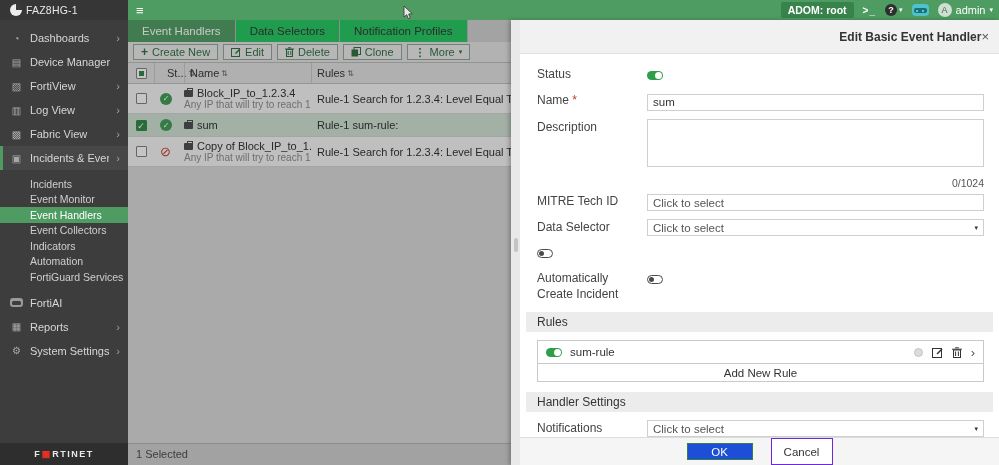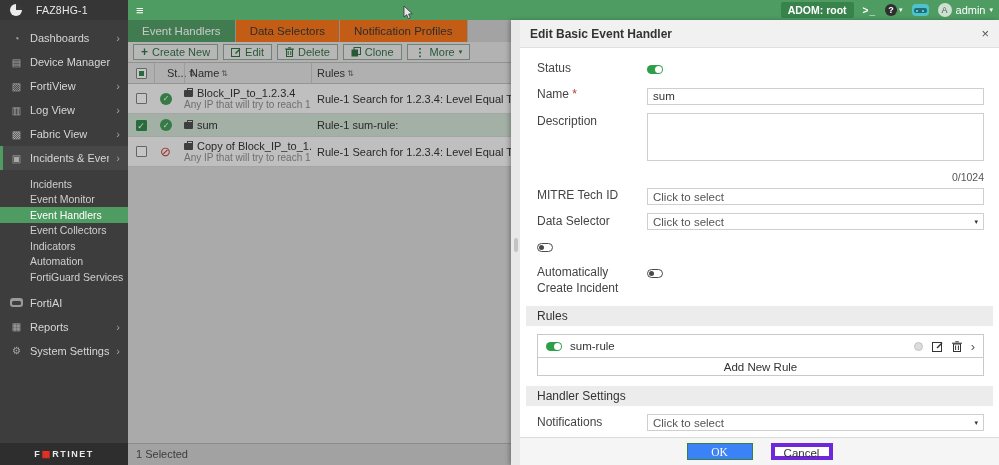--- a/index.html
+++ b/index.html
@@ -1,21 +1,21 @@
 <!DOCTYPE html>
 <html><head>
 <meta charset="utf-8">
 <style>
   * { margin:0; padding:0; box-sizing:border-box; }
   html,body { width:999px; height:465px; overflow:hidden; font-family:"Liberation Sans", sans-serif; }
   .app { position:relative; width:999px; height:465px; background:#d8d8d8; }
 
   
   .topbar { position:absolute; top:0; left:0; width:999px; height:20px; background:#4e9c62; display:flex; align-items:center; z-index:20; }
-  .brand { width:128px; height:20px; background:#363636; display:flex; align-items:center; gap:14px; padding-left:10px; flex:none; }
+  .brand { width:128px; height:20px; background:#363636; display:flex; align-items:center; gap:4px; padding-left:10px; flex:none; }
   .pie-logo { width:12px; height:12px; border-radius:50%; background:conic-gradient(#3a3a3a 0deg 90deg, #ececec 90deg 360deg); flex:none; }
   .brand-name { color:#e8e8e8; font-size:10.5px; letter-spacing:.2px; }
   .hamburger { color:#fff; font-size:13px; margin-left:8px; cursor:pointer; }
   .topbar-right { position:absolute; right:6px; top:0; height:20px; display:flex; align-items:center; gap:9px; }
   .adom-badge { background:#37834b; color:#fff; font-size:10.5px; font-weight:bold; padding:2px 7px; border-radius:2px; }
   .term-icon { color:#fff; font-size:10px; font-weight:bold; letter-spacing:1px; }
   .help-wrap { display:flex; align-items:center; gap:2px; }
   .help-icon { width:12px; height:12px; border-radius:50%; background:#2e2e2e; color:#fff; font-size:9px; font-weight:bold; display:flex; align-items:center; justify-content:center; }
   .caret { color:#fff; font-size:7px; }
   .robot-icon { width:17px; height:12px; border-radius:4px; background:#4ec3cb; position:relative; }
@@ -42,21 +42,21 @@
   .robot-mini::before { content:""; position:absolute; left:2px; right:2px; top:3px; height:3.5px; border-radius:1.5px; background:#3d3d3d; }
   .sidebar-footer { position:absolute; bottom:0; left:0; width:128px; height:22px; background:#2e2e2e; display:flex; align-items:center; justify-content:center; z-index:16; }
   .fortinet-logo { color:#e8e8e8; font-size:9px; font-weight:bold; letter-spacing:1.5px; display:flex; align-items:center; }
   .logo-o { color:#ee3124; font-size:9px; margin:0 .5px; }
 
   
   .main { position:absolute; top:20px; left:128px; width:871px; height:445px; background:#d8d8d8; }
   .dim { position:absolute; inset:0; background:rgba(25,25,25,0.24); z-index:5; pointer-events:none; }
 
   .tabbar { height:22px; background:#cfcfcf; display:flex; }
-  .tab { padding:0 14px; line-height:22px; font-size:11.5px; color:#333; background:#f97316; border-right:1px solid #b5b5b5; cursor:pointer; white-space:nowrap; }
+  .tab { padding:0 14px; line-height:22px; font-size:11.5px; color:#333; background:#22c55e; border-right:1px solid #b5b5b5; cursor:pointer; white-space:nowrap; }
   .tab.active { background:#4e9c62; color:#fff; }
 
   .toolbar { height:21px; background:#e3e3e3; border-bottom:1px solid #b8b8b8; display:flex; align-items:center; gap:5px; padding-left:5px; }
   .tbtn { height:16px; display:flex; align-items:center; gap:4px; border:1px solid #8fa394; background:#e9e9e9; color:#2c6e3f; font-size:11px; padding:0 7px; cursor:pointer; }
   .tbtn svg { display:block; }
   .tb-plus { font-size:12px; font-weight:bold; line-height:1; }
   .tb-dots { font-size:11px; font-weight:bold; }
   .tb-caret { font-size:7px; }
 
   .thead { height:21px; background:#e0e0e0; border-bottom:1px solid #bdbdbd; display:flex; align-items:center; font-size:11px; color:#333; }
@@ -84,21 +84,21 @@
   .briefcase::before { content:""; position:absolute; top:-2px; left:2.5px; width:4px; height:2px; border:1px solid #4a4a4a; border-bottom:none; }
   .rules-text { font-size:11px; color:#2e2e2e; white-space:nowrap; overflow:hidden; padding-right:2px; }
 
   .statusbar { position:absolute; bottom:0; left:0; width:100%; height:22px; background:#cdcdcd; border-top:1px solid #b0b0b0; font-size:11px; color:#4a4a4a; line-height:21px; padding-left:8px; }
 
   
   .panel { position:absolute; top:20px; left:511px; width:488px; height:445px; background:#fff; z-index:30; box-shadow:-2px 0 4px rgba(0,0,0,0.25); }
   .panel-strip { position:absolute; top:0; left:0; width:9px; height:100%; background:#e9e9e9; }
   .grip { position:absolute; left:2.5px; top:218px; width:4px; height:14px; background:#c4c4c4; border-radius:2px; cursor:col-resize; }
   .panel-inner { position:absolute; left:9px; top:0; right:0; bottom:0; display:flex; flex-direction:column; }
-  .panel-header { height:28px; background:#f1f1f1; border-bottom:1px solid #e0e0e0; display:flex; align-items:center; padding:0 10px; flex:none; }
+  .panel-header { height:34px; background:#f1f1f1; border-bottom:1px solid #e0e0e0; display:flex; align-items:center; padding:0 10px; flex:none;text-align:right; }
   .panel-title { font-size:12px; font-weight:bold; color:#333; flex:1; }
   .panel-close { color:#555; font-size:13px; cursor:pointer; line-height:1; }
   .panel-body { flex:1; overflow:hidden; padding-top:12px; }
   .frow { display:flex; padding:0 15px 0 17px; margin-bottom:8px; }
   .flabel { width:110px; flex:none; font-size:12px; color:#444; padding-top:1px; line-height:1.3; }
   .req { color:#c0392b; }
   .fctrl { flex:1; min-width:0; }
   .tinput { width:100%; height:17px; border:1px solid #cfcfcf; font-size:11.5px; color:#333; padding:0 5px; font-family:"Liberation Sans", sans-serif; outline:none; background:#fff; }
   .tinput::placeholder { color:#555; opacity:1; }
   .tarea { width:100%; height:48px; border:1px solid #cfcfcf; resize:none; font-family:"Liberation Sans", sans-serif; font-size:11.5px; padding:2px 5px; outline:none; }
@@ -112,22 +112,22 @@
   .toggle.off { background:#fff; border:1px solid #4a4a4a; }
   .toggle.off::after { content:""; position:absolute; left:1px; top:1px; width:5px; height:5px; border-radius:50%; background:#4a4a4a; }
   .section-bar { margin:10px 6px 8px 6px; background:#ececec; padding:3px 11px; font-size:12px; color:#333; }
   .rule-row { margin:0 15px 0 17px; border:1px solid #c9c9c9; height:24px; display:flex; align-items:center; gap:8px; padding:0 8px; }
   .rule-name { flex:1; font-size:11.5px; color:#333; }
   .rule-icons { display:flex; align-items:center; gap:9px; }
   .icon-disabled-circle { width:9px; height:9px; border-radius:50%; background:#dcdcdc; border:1px solid #c3c3c3; }
   .rule-chev { color:#555; font-size:13px; line-height:1; cursor:pointer; }
   .add-rule { margin:0 15px 0 17px; border:1px solid #c9c9c9; border-top:none; height:18px; text-align:center; font-size:11.5px; color:#333; line-height:18px; cursor:pointer; }
   .panel-footer { flex:none; height:28px; background:#f5f5f5; border-top:1px solid #ddd; display:flex; align-items:center; justify-content:center; gap:18px; }
-  .btn-ok { width:66px; height:17px; background:#3b82f6; color:#fff; border:1px solid #377f45; font-size:11.5px; font-family:Liberation Serif, serif; cursor:pointer; }
-  .btn-cancel { width:62px; height:17px; background:#fff; color:#333; border:4px solid #6d28d9; font-size:11.5px; font-family:"Liberation Sans", sans-serif; cursor:pointer; }
+  .btn-ok { width:66px; height:17px; background:#1d4ed8; color:#fff; border:1px solid #377f45; font-size:11.5px; font-family:Liberation Sans, sans-serif; cursor:pointer; }
+  .btn-cancel { width:62px; height:27px; background:#fff; color:#333; border:1px solid #6d28d9; font-size:11.5px; font-family:"Liberation Sans", sans-serif; cursor:pointer; }
 </style>
 </head>
 <body>
 
 <div class="app">
 
   <div class="topbar">
     <div class="brand">
       <span class="pie-logo"></span>
       <span class="brand-name">FAZ8HG-1</span>

